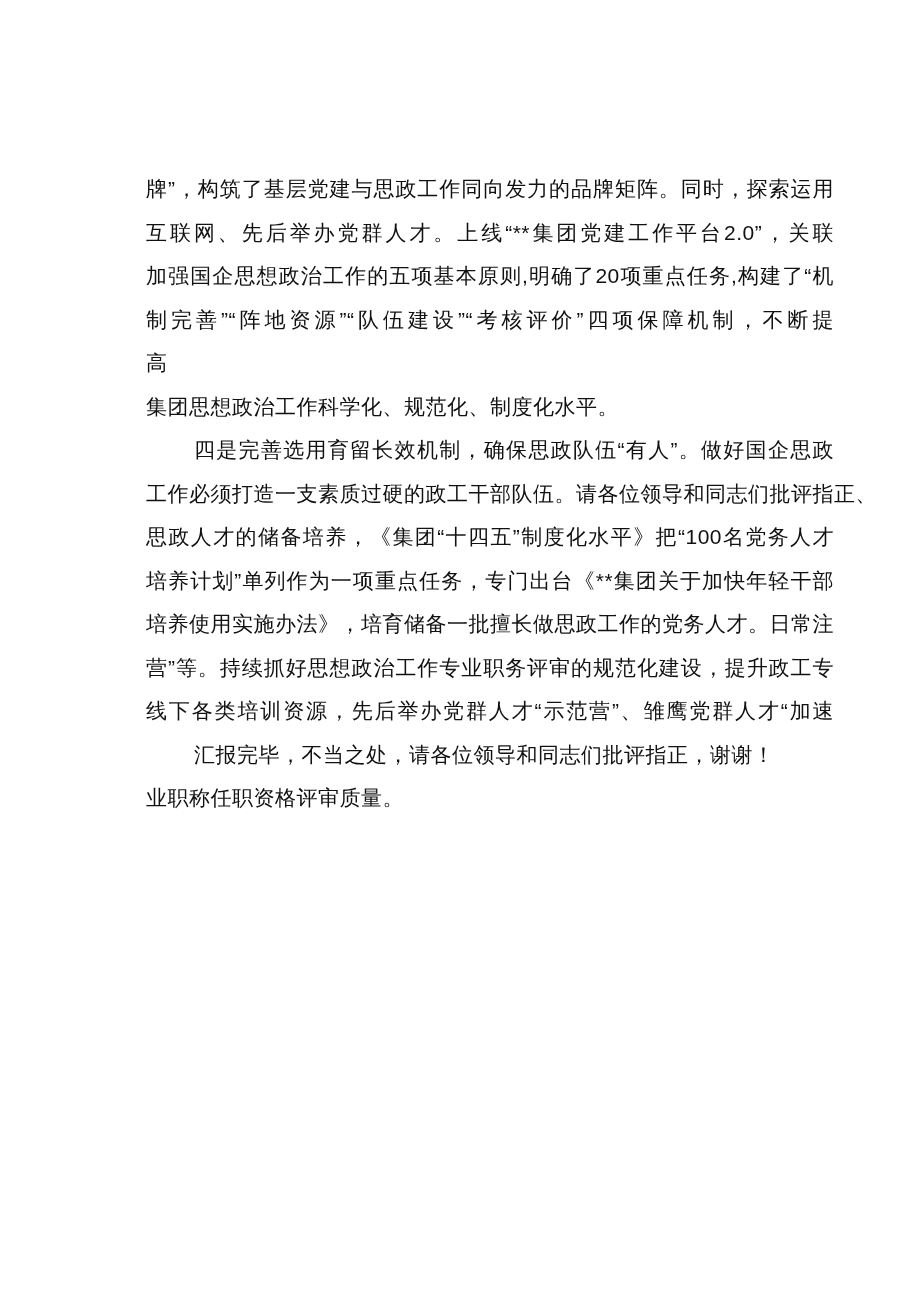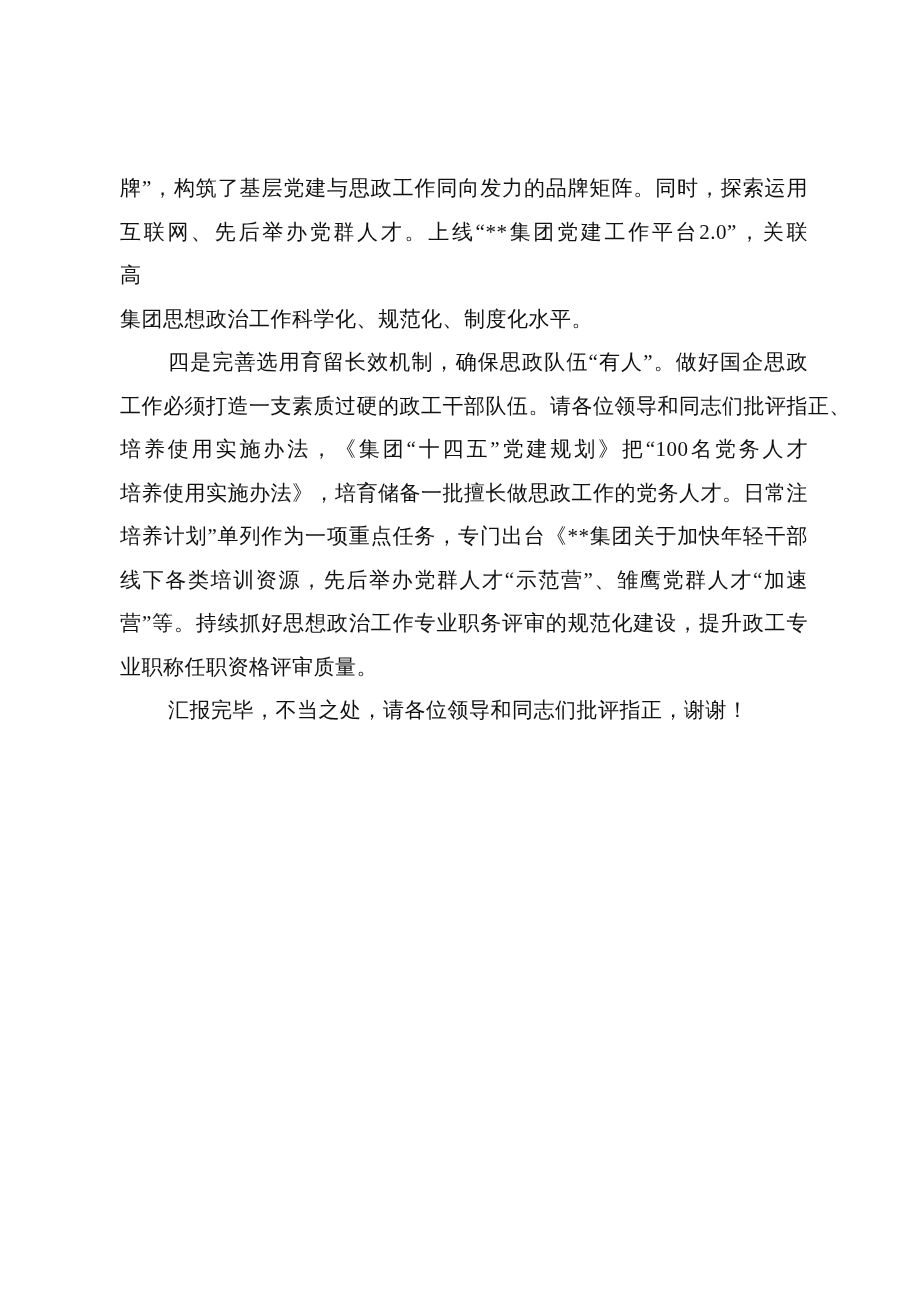--- a/index.html
+++ b/index.html
@@ -8,22 +8,23 @@
     width: 920px;
     height: 1301px;
     background: #ffffff;
     overflow: hidden;
   }
   .page {
     position: relative;
     width: 816px;
     height: 1301px;
     background: #ffffff;
-    font-family: Liberation Serif, serif;
+    font-family: Liberation Sans, sans-serif;
     color: #111111;
+    margin-left: 26px;
   }
   .text-block {
     position: absolute;
     left: 120px;
     top: 167px;
     width: 688px;
   }
   .line {
     height: 43.5px;
     line-height: 43.5px;
@@ -43,25 +44,27 @@
     text-indent: 48px;
   }
 </style>
 </head>
 <body>
 
 <div class="page">
   <div class="text-block">
     <div class="line">牌”，构筑了基层党建与思政工作同向发力的品牌矩阵。同时，探索运用</div>
     <div class="line">互联网、先后举办党群人才。上线“**集团党建工作平台2.0”，关联</div>
+    <div class="line">加强国企思想政治工作的五项基本原则,明确了20项重点任务,构建了“机</div>
+    <div class="line">制完善”“阵地资源”“队伍建设”“考核评价”四项保障机制，不断提</div>
     <div class="line short">高</div>
     <div class="line short">集团思想政治工作科学化、规范化、制度化水平。</div>
     <div class="line indent">四是完善选用育留长效机制，确保思政队伍“有人”。做好国企思政</div>
     <div class="line">工作必须打造一支素质过硬的政工干部队伍。请各位领导和同志们批评指正、</div>
-    <div class="line">培养使用实施办法，《集团“十四五”党建规划》把“100名党务人才</div>
+    <div class="line">思政人才的储备培养，《集团“十四五”制度化水平》把“100名党务人才</div>
+    <div class="line">培养计划”单列作为一项重点任务，专门出台《**集团关于加快年轻干部</div>
     <div class="line">培养使用实施办法》，培育储备一批擅长做思政工作的党务人才。日常注</div>
-    <div class="line">培养计划”单列作为一项重点任务，专门出台《**集团关于加快年轻干部</div>
+    <div class="line">营”等。持续抓好思想政治工作专业职务评审的规范化建设，提升政工专</div>
     <div class="line">线下各类培训资源，先后举办党群人才“示范营”、雏鹰党群人才“加速</div>
-    <div class="line">营”等。持续抓好思想政治工作专业职务评审的规范化建设，提升政工专</div>
+    <div class="line short indent">汇报完毕，不当之处，请各位领导和同志们批评指正，谢谢！</div>
     <div class="line short">业职称任职资格评审质量。</div>
-    <div class="line short indent">汇报完毕，不当之处，请各位领导和同志们批评指正，谢谢！</div>
   </div>
 </div>
 
 </body></html>

